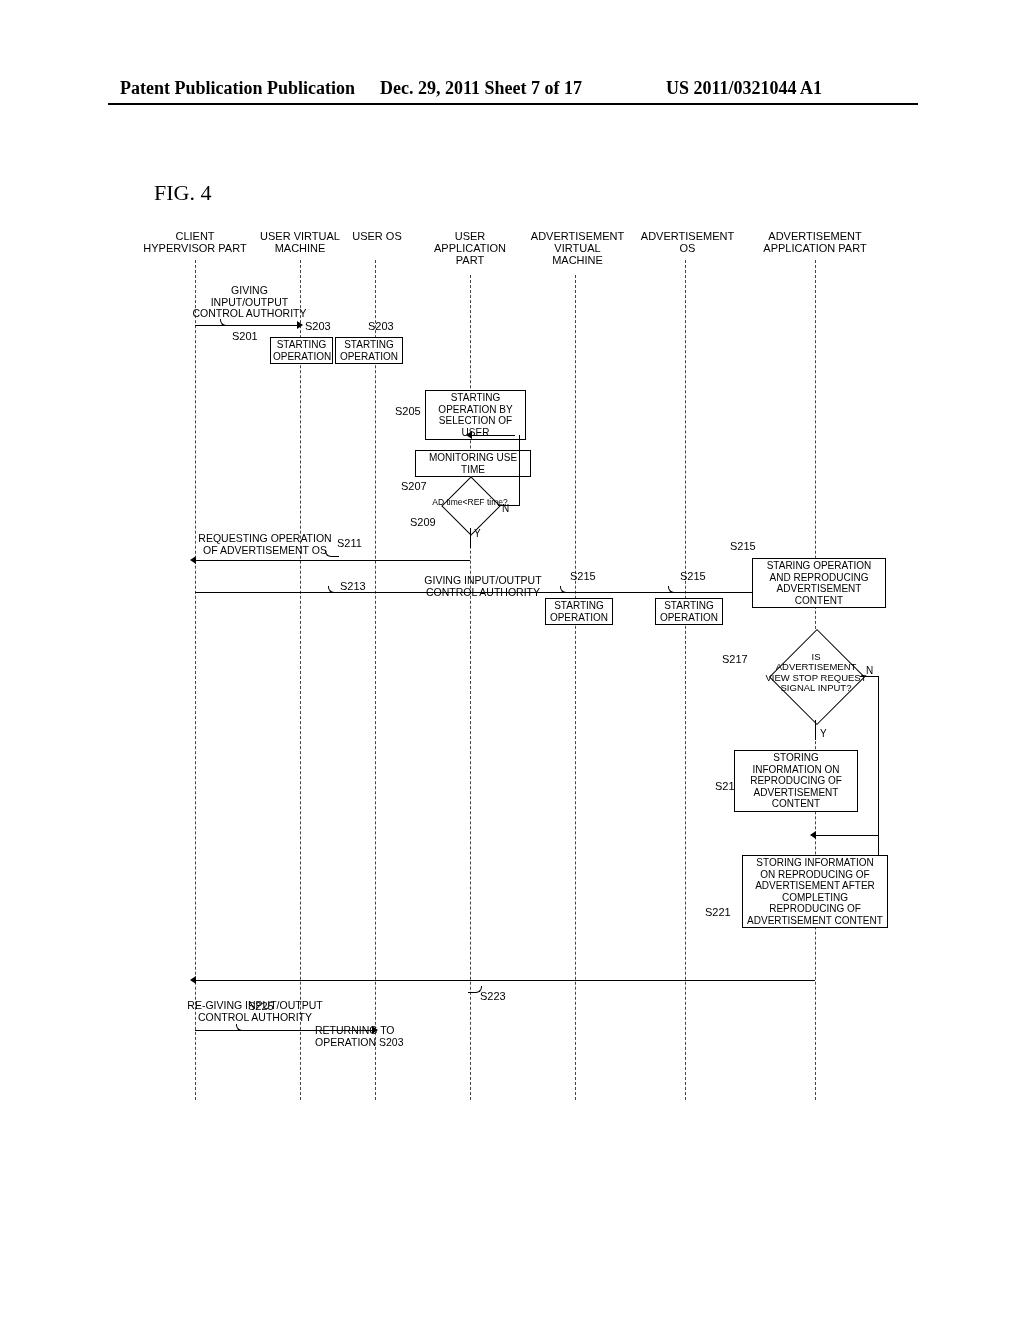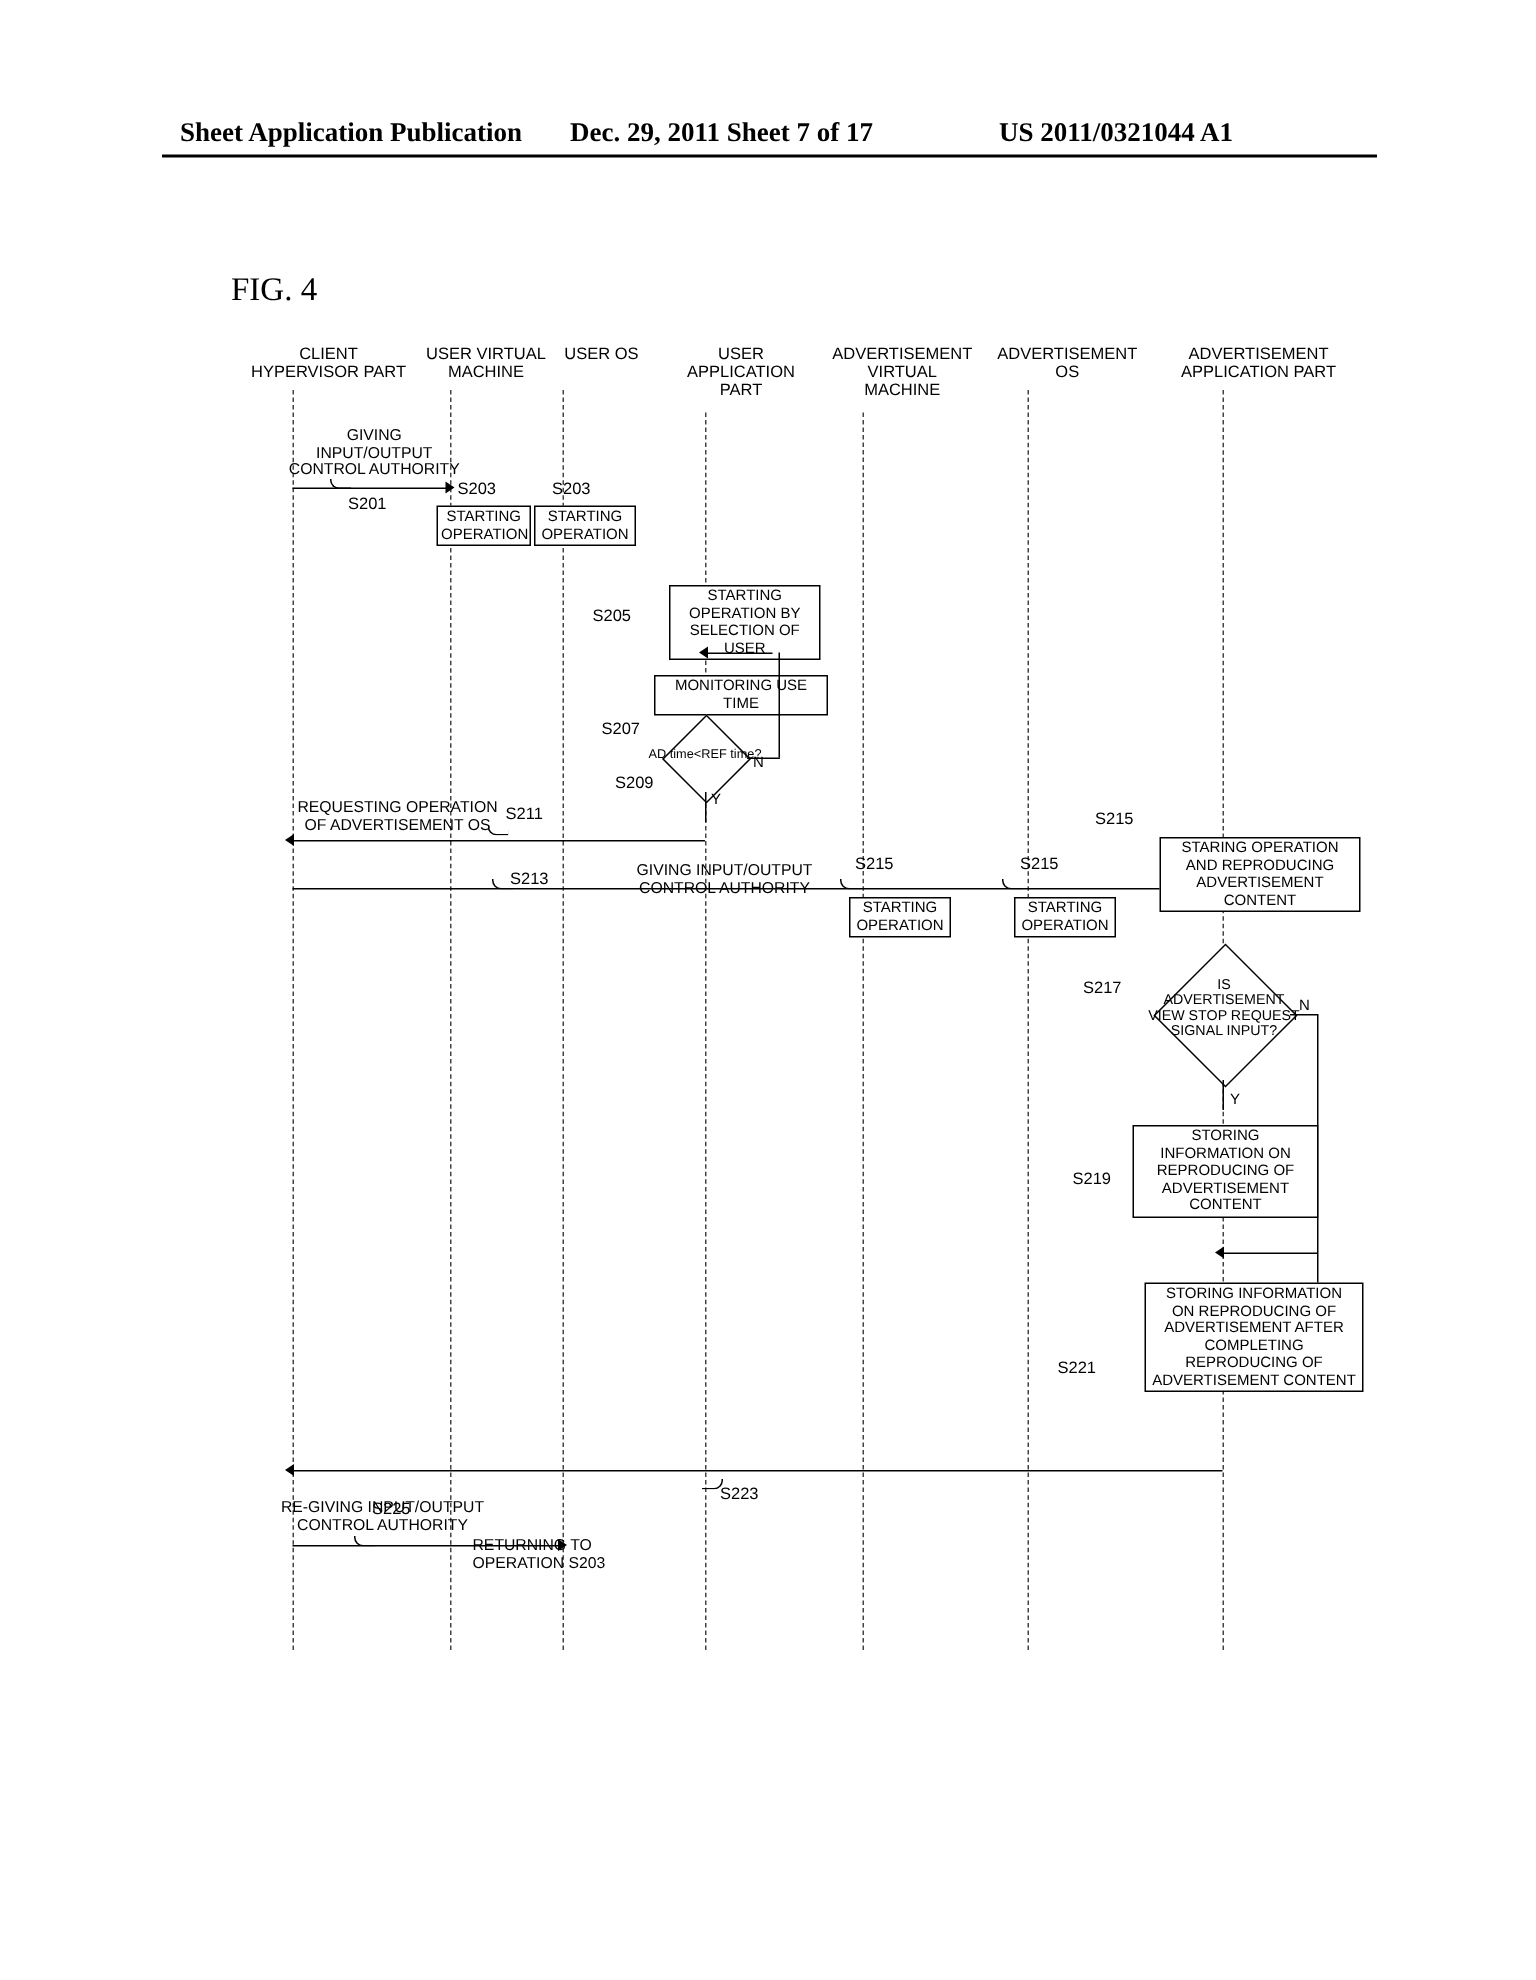--- a/index.html
+++ b/index.html
@@ -62,21 +62,20 @@
     font-size: 12px;
   }
 
   .lane-hdr {
     position: absolute;
     text-align: center;
     font-size: 11px;
     line-height: 1.1;
     font-weight: 400;
     top: 0;
-    margin-left: 24px;
   }
 
   .lifeline {
     position: absolute;
     width: 1px;
     border-left: 1px dashed #444;
   }
 
   .msg-label {
     position: absolute;
@@ -90,21 +89,20 @@
   }
 
   .box {
     position: absolute;
     border: 1px solid #000;
     background: #fff;
     font-size: 10px;
     text-align: center;
     padding: 1px 2px;
     line-height: 1.15;
-    margin-left: 21px;
   }
 
   .diamond {
     position: absolute;
     border: 1px solid #000;
     background: #fff;
     transform: rotate(45deg);
   }
   .diamond-text {
     position: absolute;
@@ -144,21 +142,21 @@
     border-bottom: 1px solid #000;
     border-bottom-left-radius: 6px;
   }
 </style>
 </head>
 <body>
 
 <div class="page">
 
   <div class="header">
-    <span class="left">Sheet Application Publication</span>
+    <span class="left">Patent Publication Publication</span>
     <span class="center">Dec. 29, 2011  Sheet 7 of 17</span>
     <span class="right">US 2011/0321044 A1</span>
   </div>
   <div class="header-line"></div>
 
   <div class="fig-title">FIG. 4</div>
 
   <div class="diagram">
 
     <div class="lane-hdr" style="left:-10px;width:110px">CLIENT<br>HYPERVISOR PART</div>

